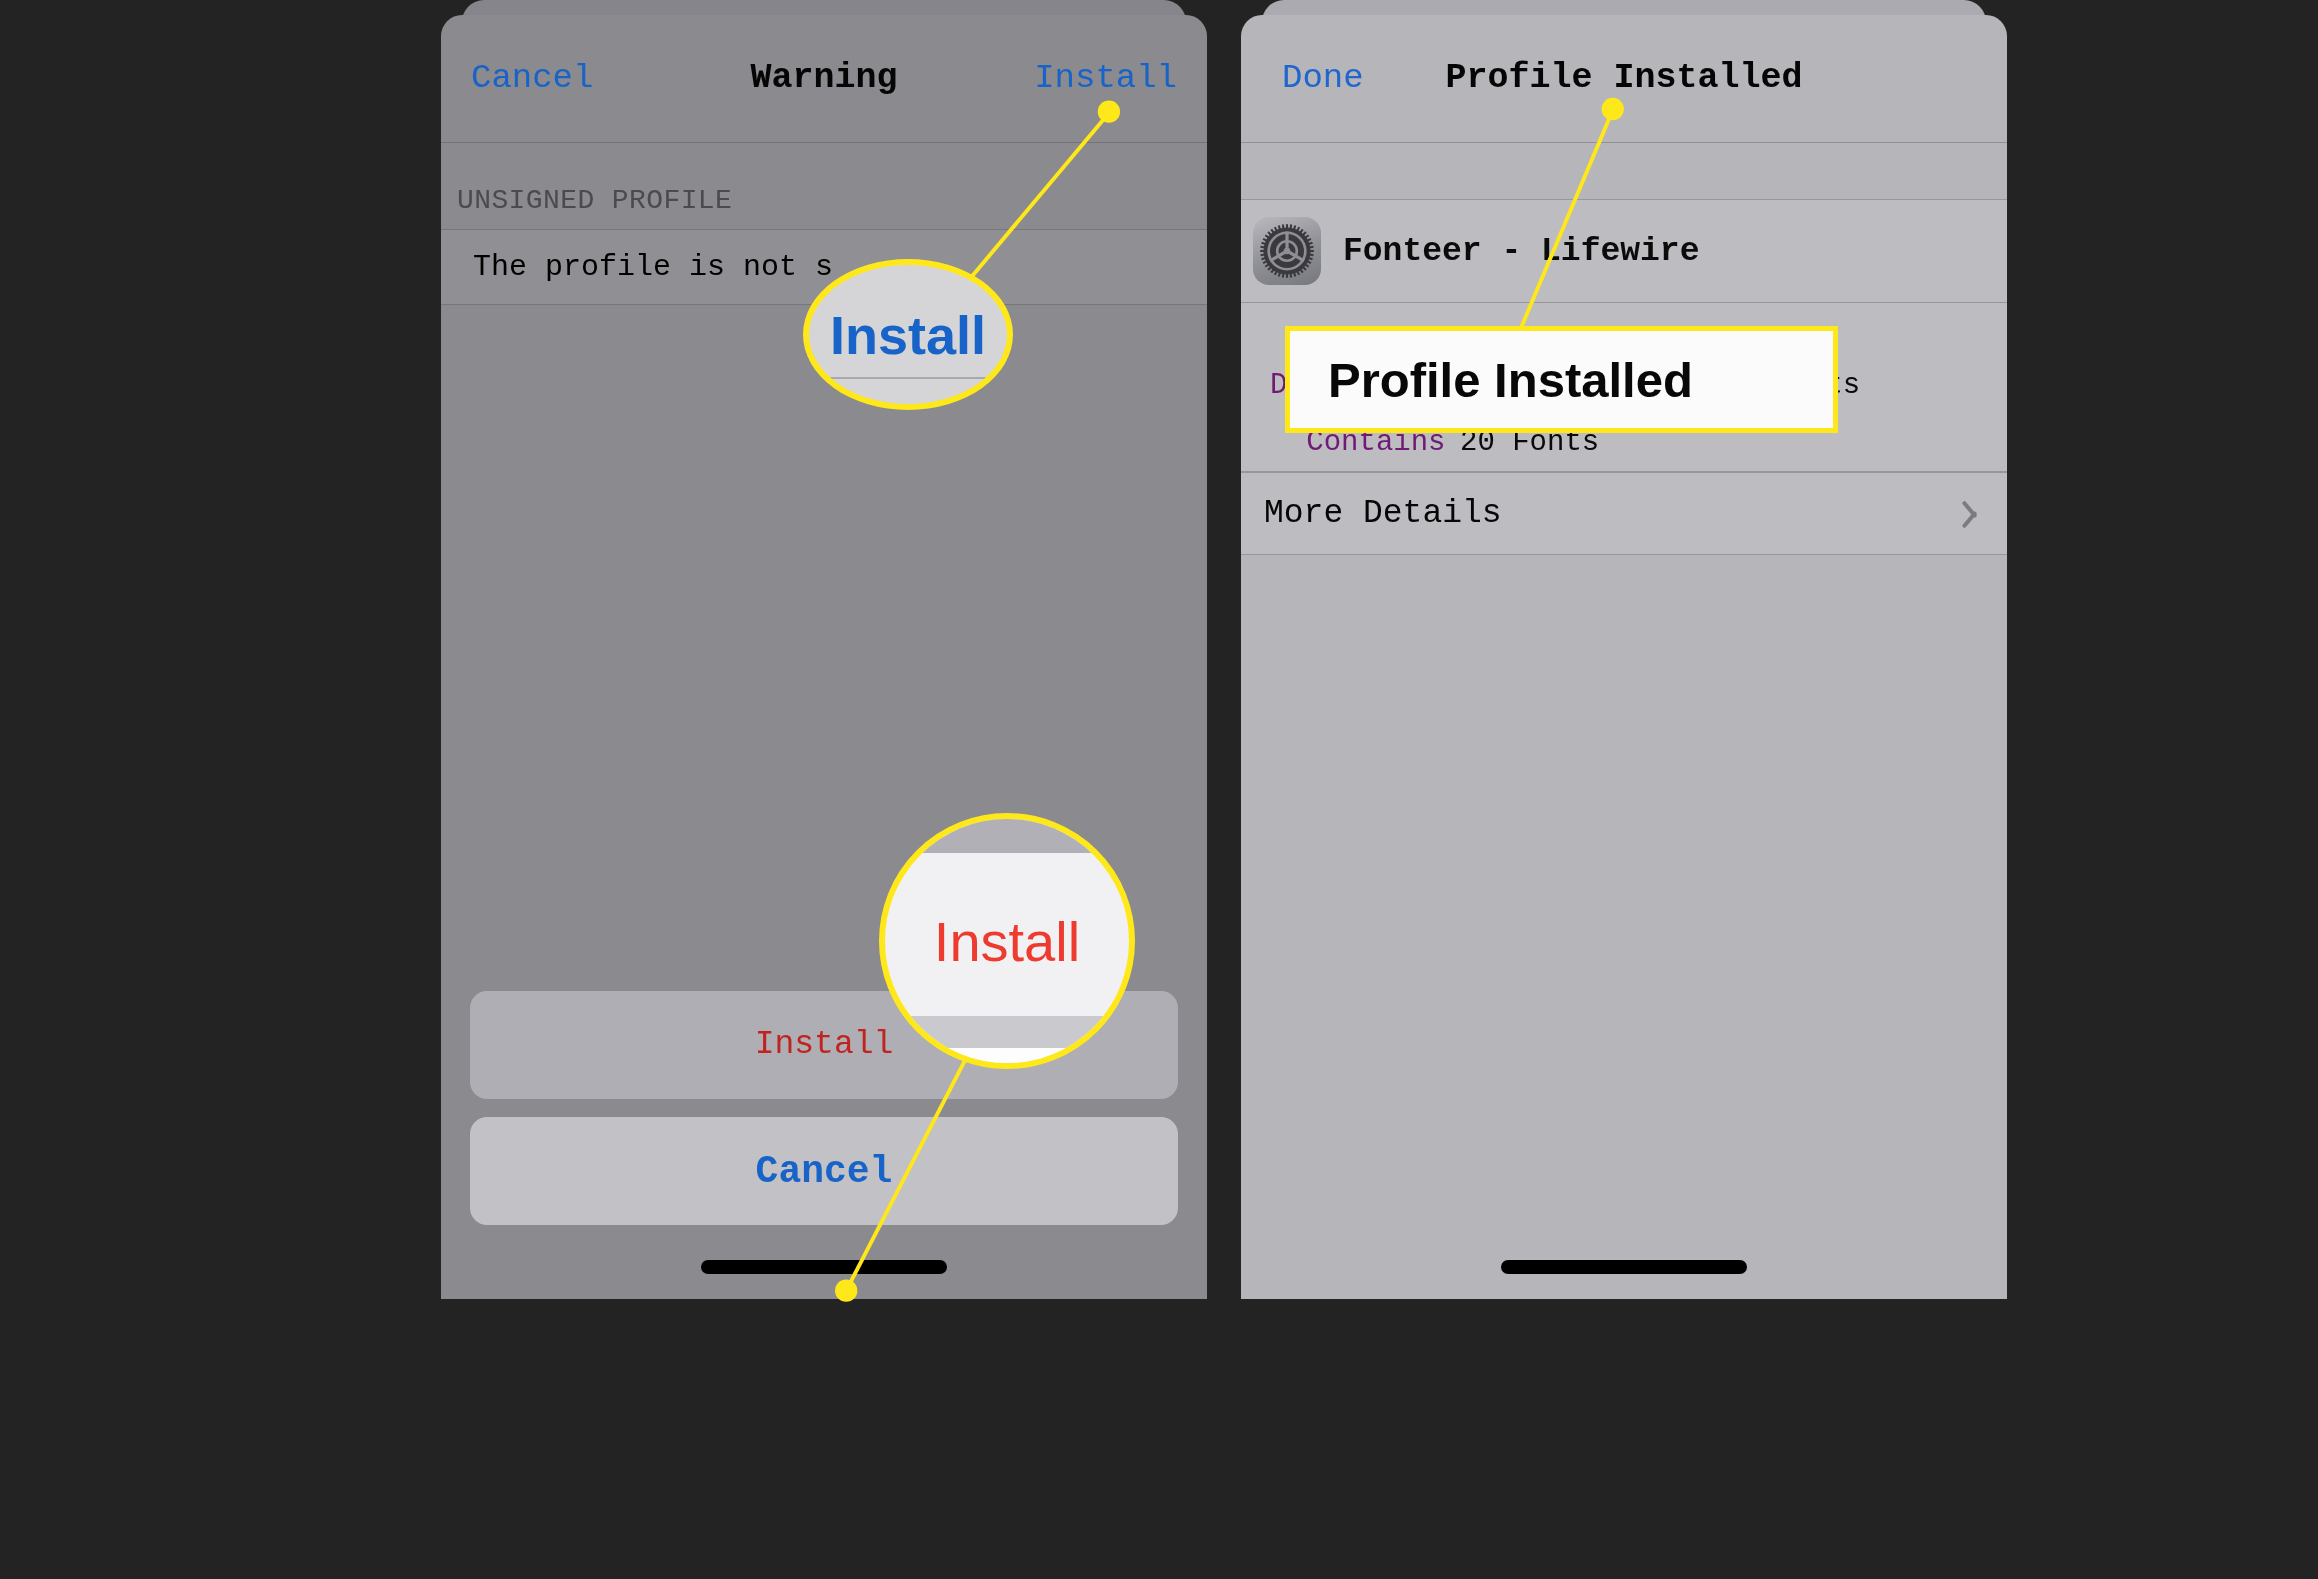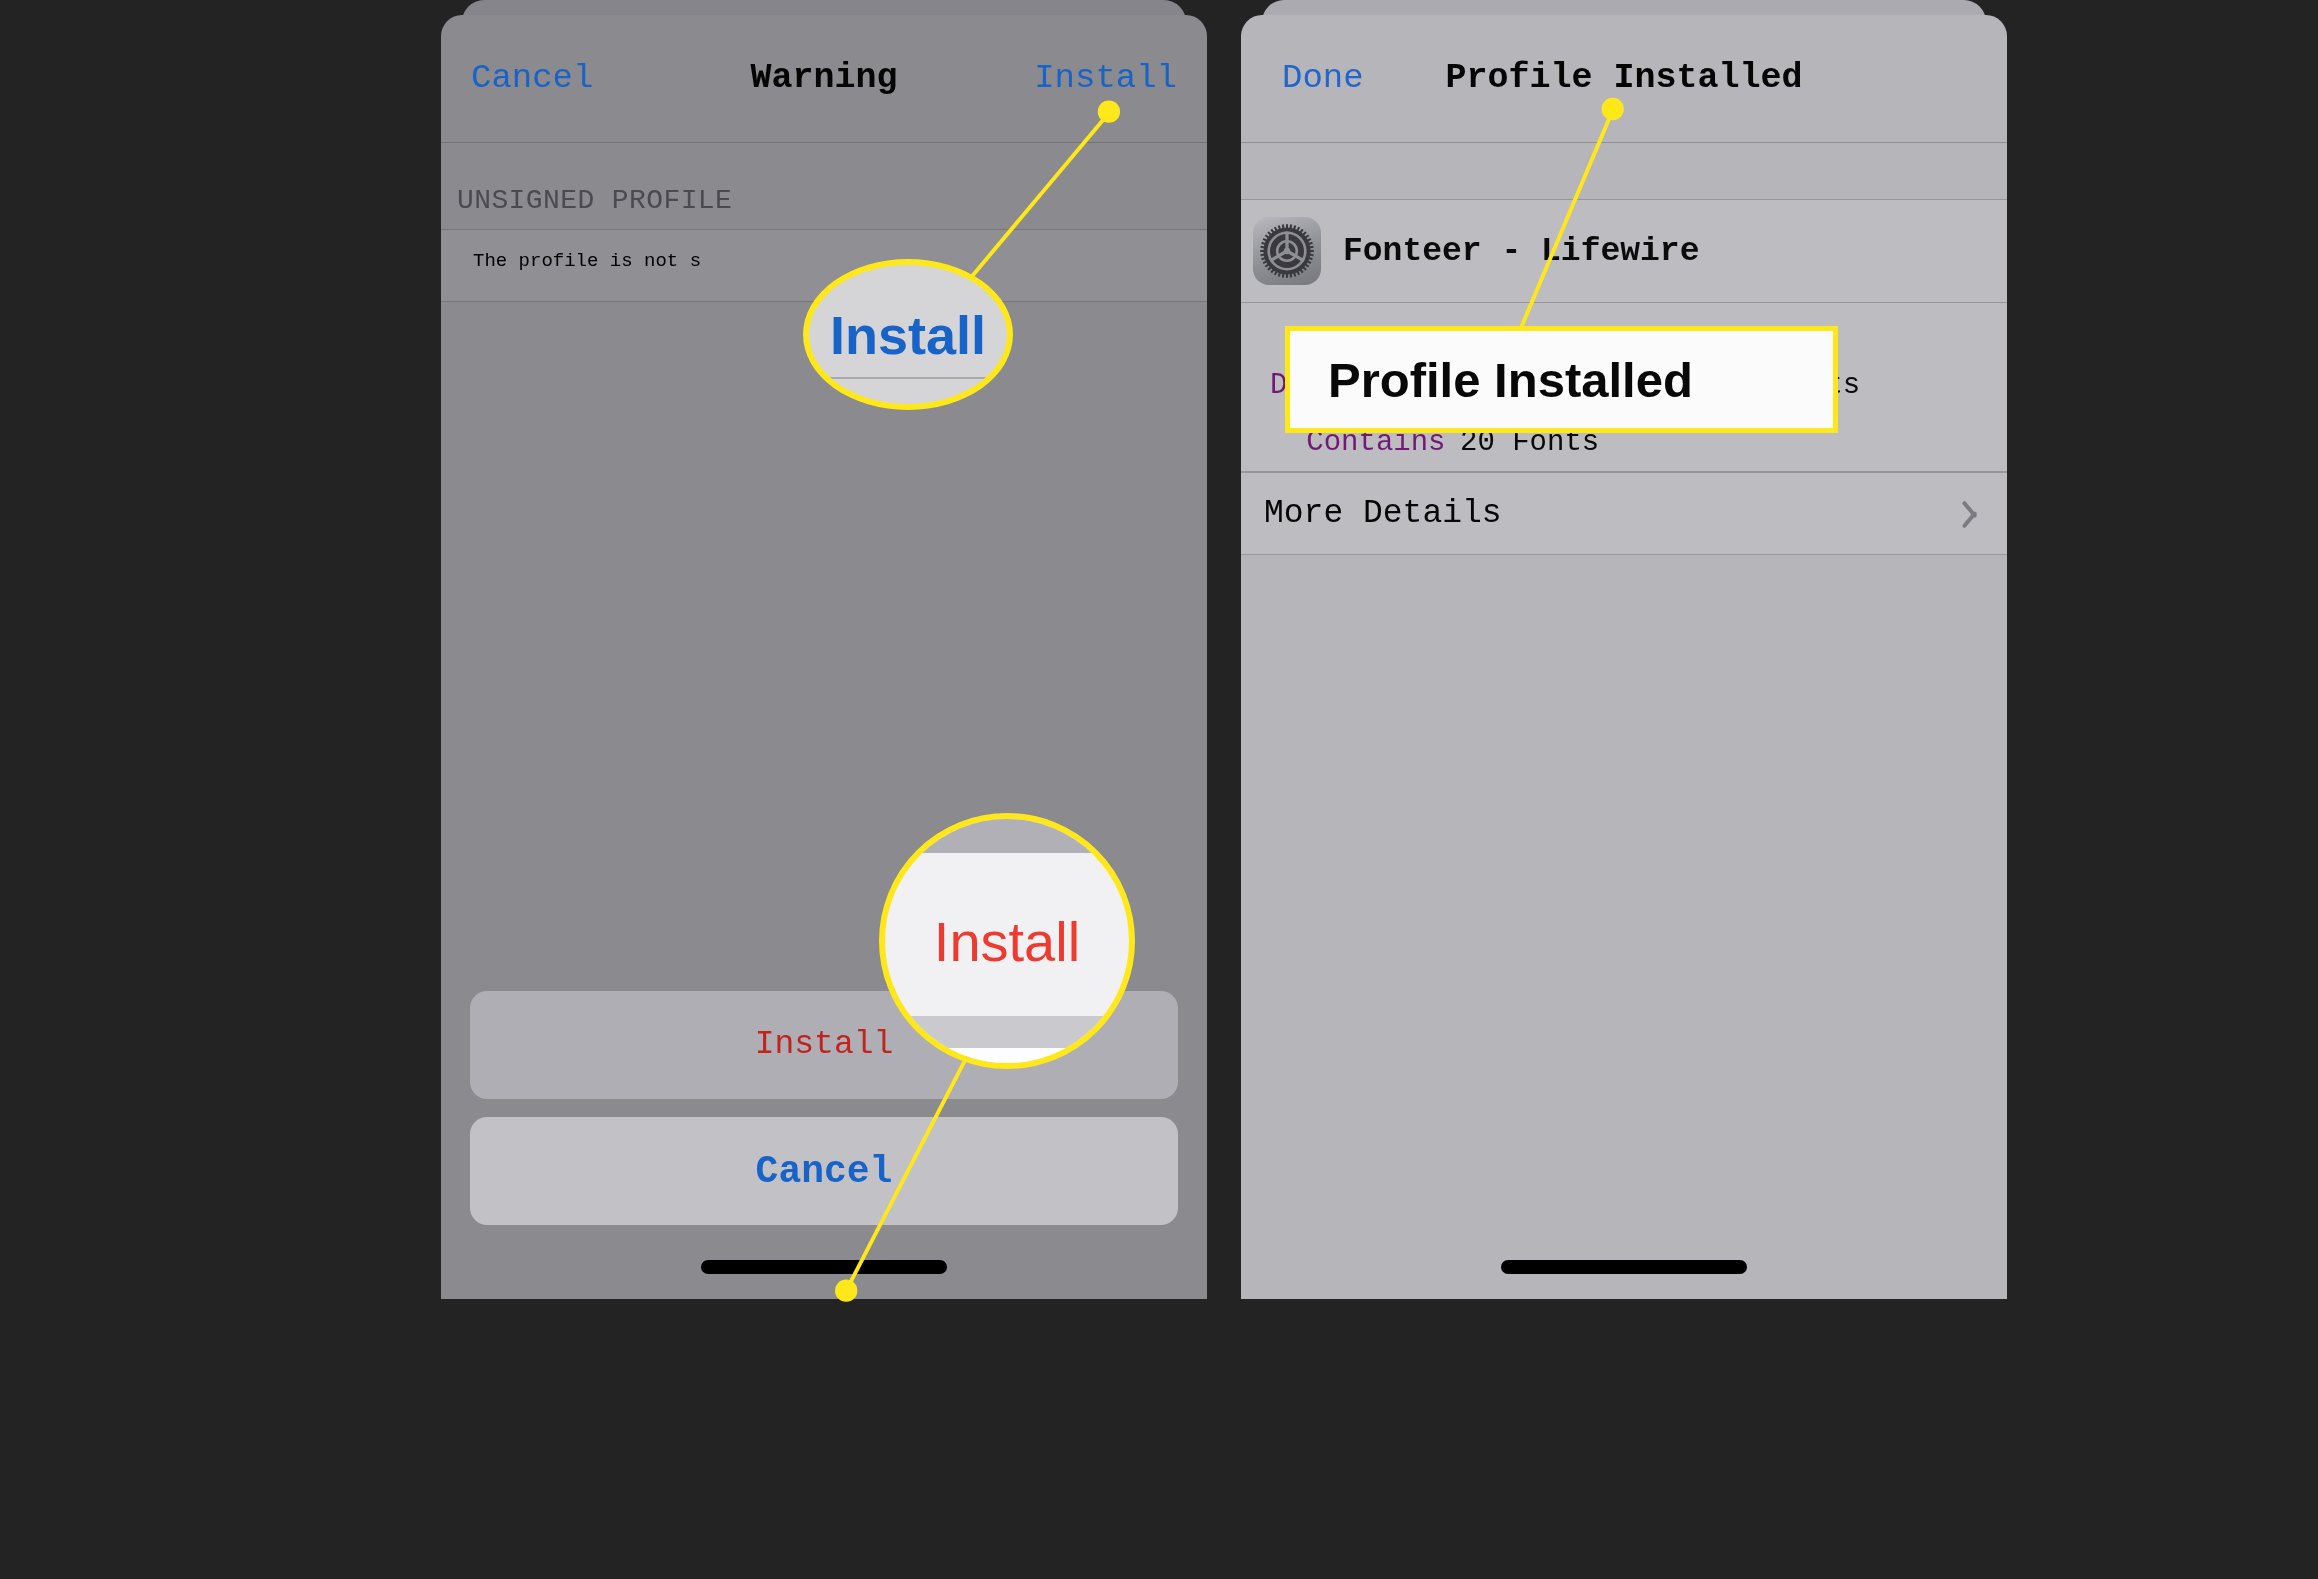--- a/index.html
+++ b/index.html
@@ -92,21 +92,21 @@
     letter-spacing: 0.4px;
     color: #4a4a50;
     text-transform: uppercase;
   }
 
   .row {
     position: relative;
     padding: 20px 32px;
     min-height: 71px;
     display: flex;
-    font-size: 19px;
+    font-size: 30px;
     color: #000;
   }
   #panel-left  .row { background: #8f8f94; }
 
   .row-sep {
     height: 1.3px;
     background: rgba(60,60,67,0.26);
   }
 
   

